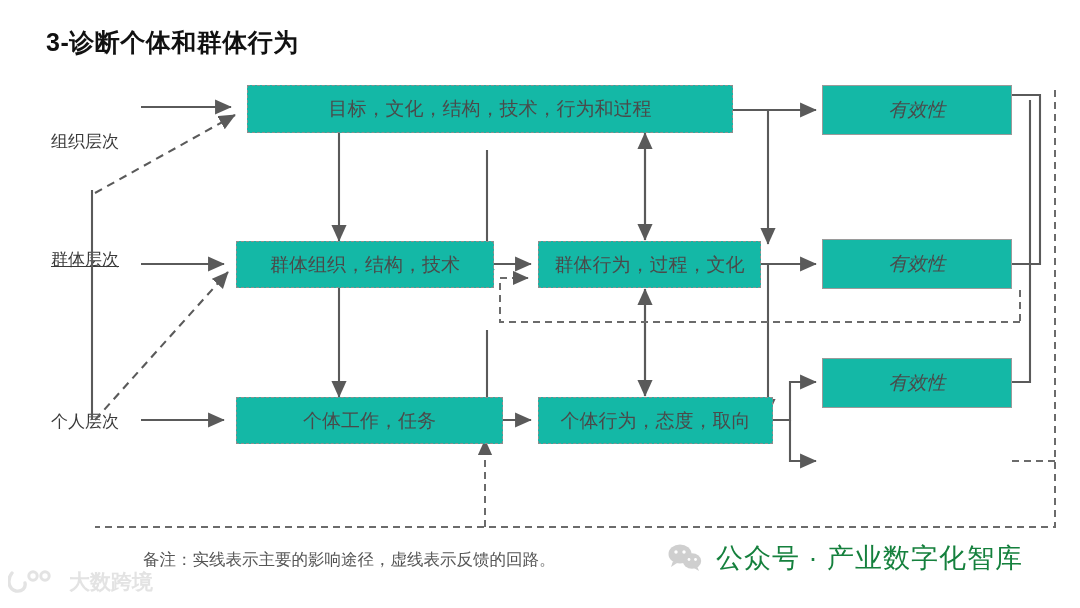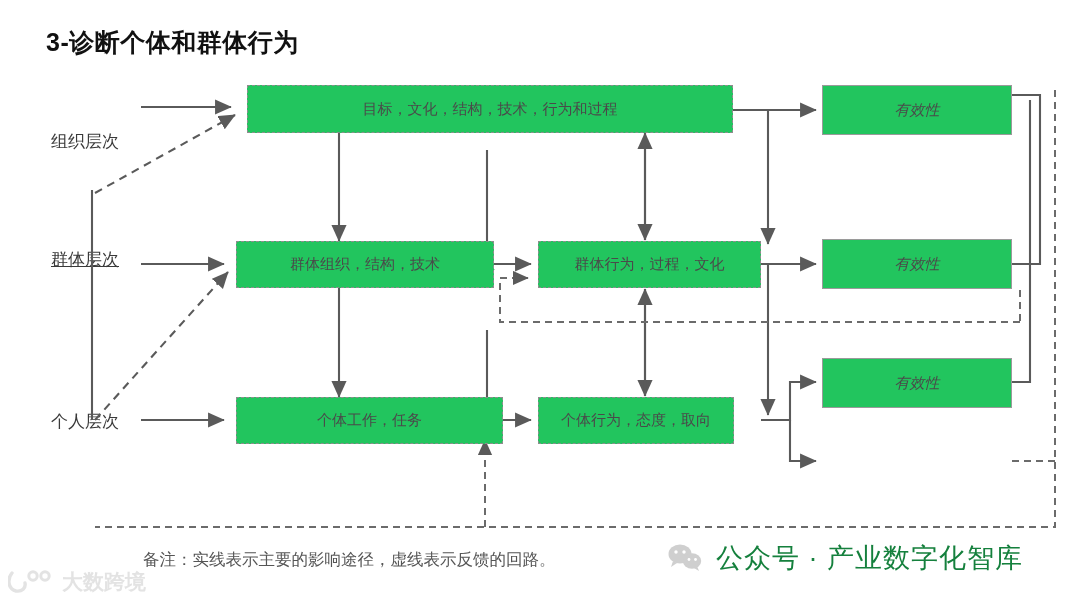--- a/index.html
+++ b/index.html
@@ -13,37 +13,37 @@
     position:absolute;left:46px;top:26px;
     font-size:25px;font-weight:bold;color:#111;letter-spacing:.5px;
     white-space:nowrap;
   }
   .lvl-label{
     position:absolute;font-size:17px;color:#3a3a3a;white-space:nowrap;
   }
   .node{
     position:absolute;box-sizing:border-box;
     display:flex;align-items:center;justify-content:center;
-    font-size:15px;color:#4a4a4a;white-space:nowrap;text-align:center;
-    background:#22c55e;
+    font-size:19px;color:#4a4a4a;white-space:nowrap;text-align:center;
+    background:#14b8a6;
   }
   .node.dashed{border:1.6px dashed #8d8d8d;}
   .node.solid{border:1.4px solid #9a9a9a;font-style:italic;}
   #footnote{
     position:absolute;left:143px;top:549px;
     font-size:16.5px;color:#555;white-space:nowrap;
   }
   #wm-right{
     position:absolute;left:668px;top:540px;
     display:flex;align-items:center;gap:14px;
     font-size:27px;color:#15803d;white-space:nowrap;letter-spacing:1px;
   }
   #wm-left{
     position:absolute;left:8px;top:568px;
-    display:flex;align-items:center;
+    display:flex;align-items:center;gap:7px;
     font-size:21px;font-weight:bold;color:#e3e3e3;white-space:nowrap;font-family:Liberation Mono, monospace;
   }
   svg#wires{position:absolute;left:0;top:0;width:1080px;height:608px;pointer-events:none;}
   .sl{stroke:#5a5a5a;stroke-width:2.1;fill:none;}
   .dl{stroke:#5a5a5a;stroke-width:2.1;fill:none;stroke-dasharray:8 6;}
   .dl2{stroke:#6b6b6b;stroke-width:2;fill:none;stroke-dasharray:7 5;}
 </style>
 </head>
 <body>
 
@@ -114,21 +114,21 @@
   </svg>
 
   <div class="node dashed" style="left:247px;top:85px;width:486px;height:48px;">目标，文化，结构，技术，行为和过程</div>
 
   <div class="node dashed" style="left:236px;top:241px;width:258px;height:47px;">群体组织，结构，技术</div>
 
   <div class="node dashed" style="left:538px;top:241px;width:223px;height:47px;">群体行为，过程，文化</div>
 
   <div class="node dashed" style="left:236px;top:397px;width:267px;height:47px;">个体工作，任务</div>
 
-  <div class="node dashed" style="left:538px;top:397px;width:196px;height:47px;">个体行为，态度，取向</div>
+  <div class="node dashed" style="left:538px;top:397px;width:235px;height:47px;">个体行为，态度，取向</div>
 
   <div class="node solid" style="left:822px;top:85px;width:190px;height:50px;">有效性</div>
 
   <div class="node solid" style="left:822px;top:239px;width:190px;height:50px;">有效性</div>
 
   <div class="node solid" style="left:822px;top:358px;width:190px;height:50px;">有效性</div>
 
 
   <div id="footnote">备注：实线表示主要的影响途径，虚线表示反馈的回路。</div>
 

